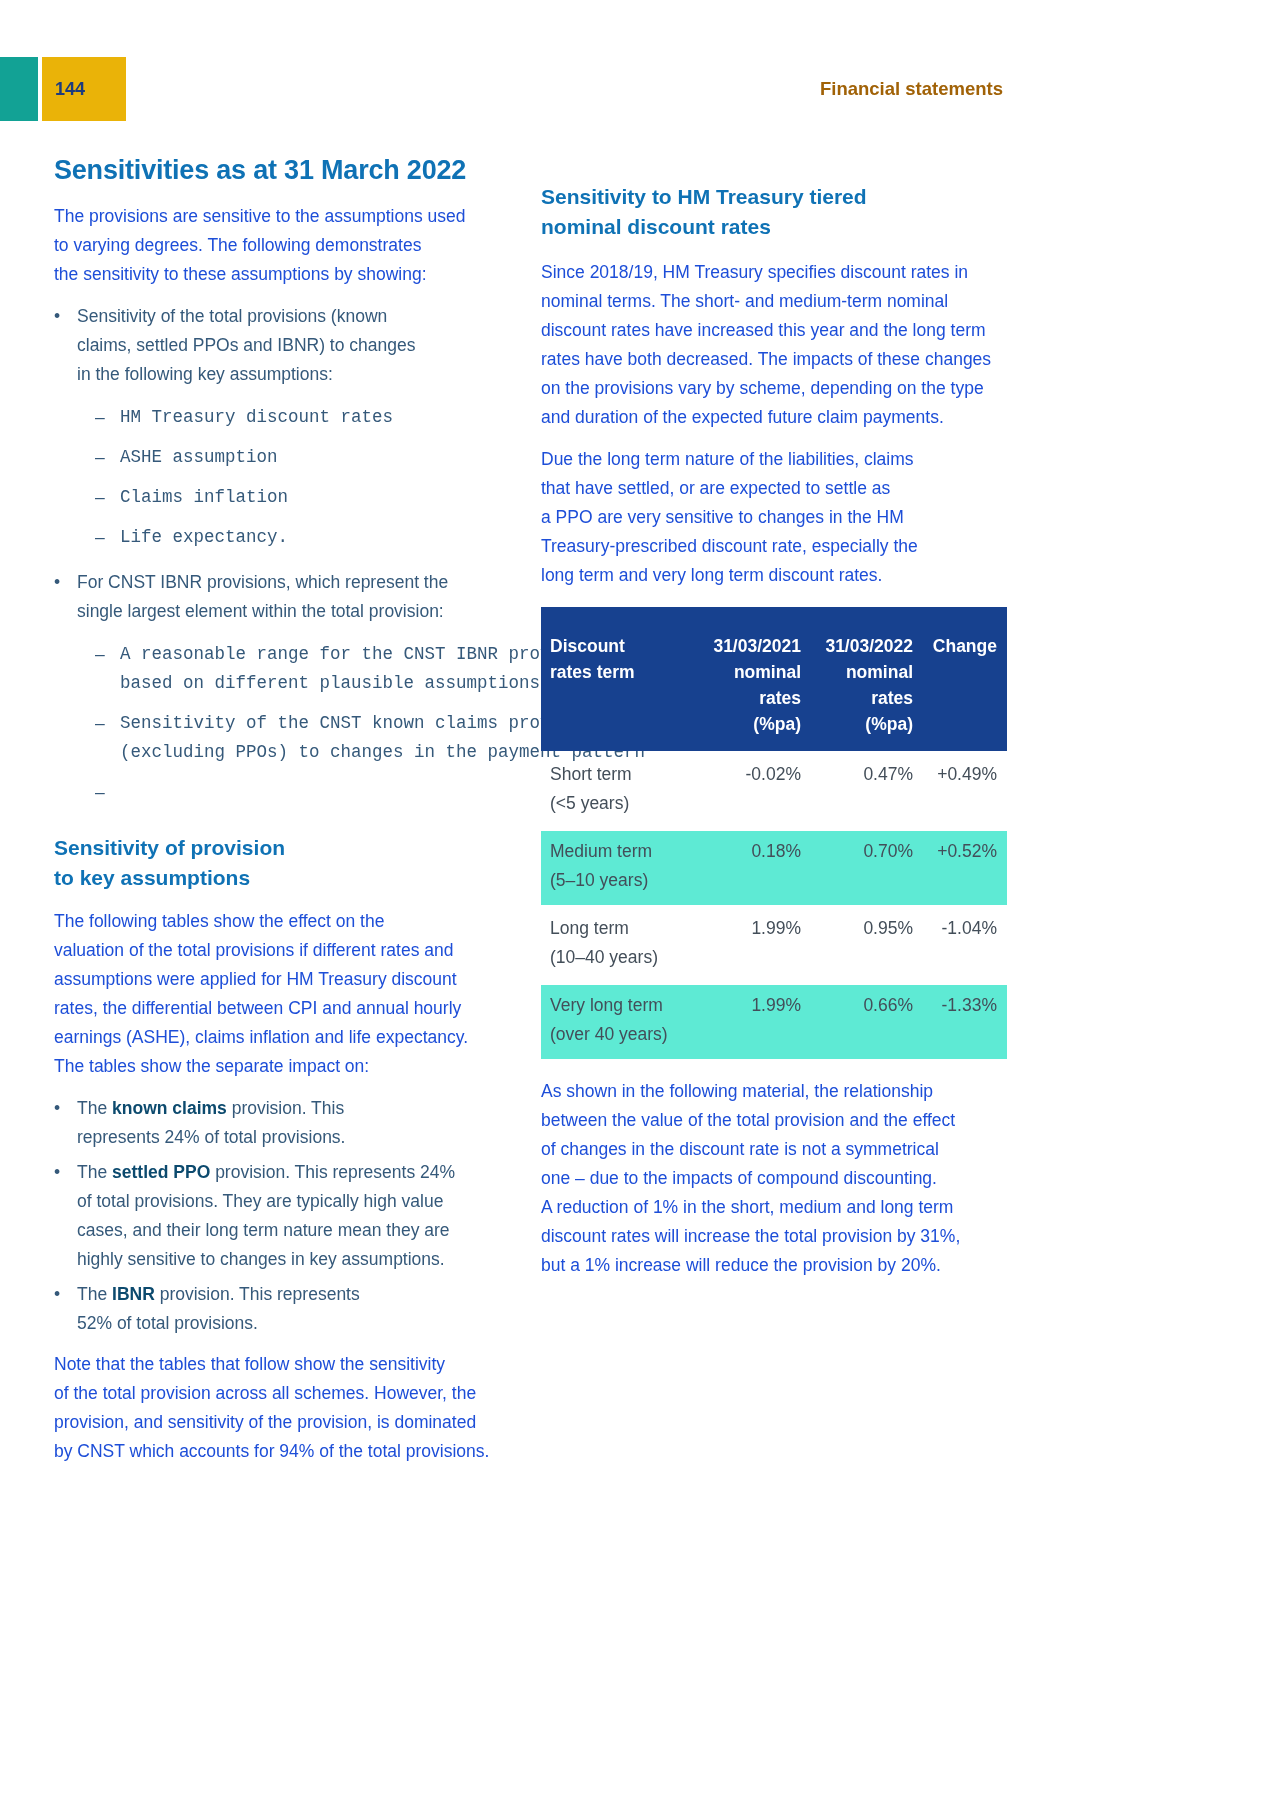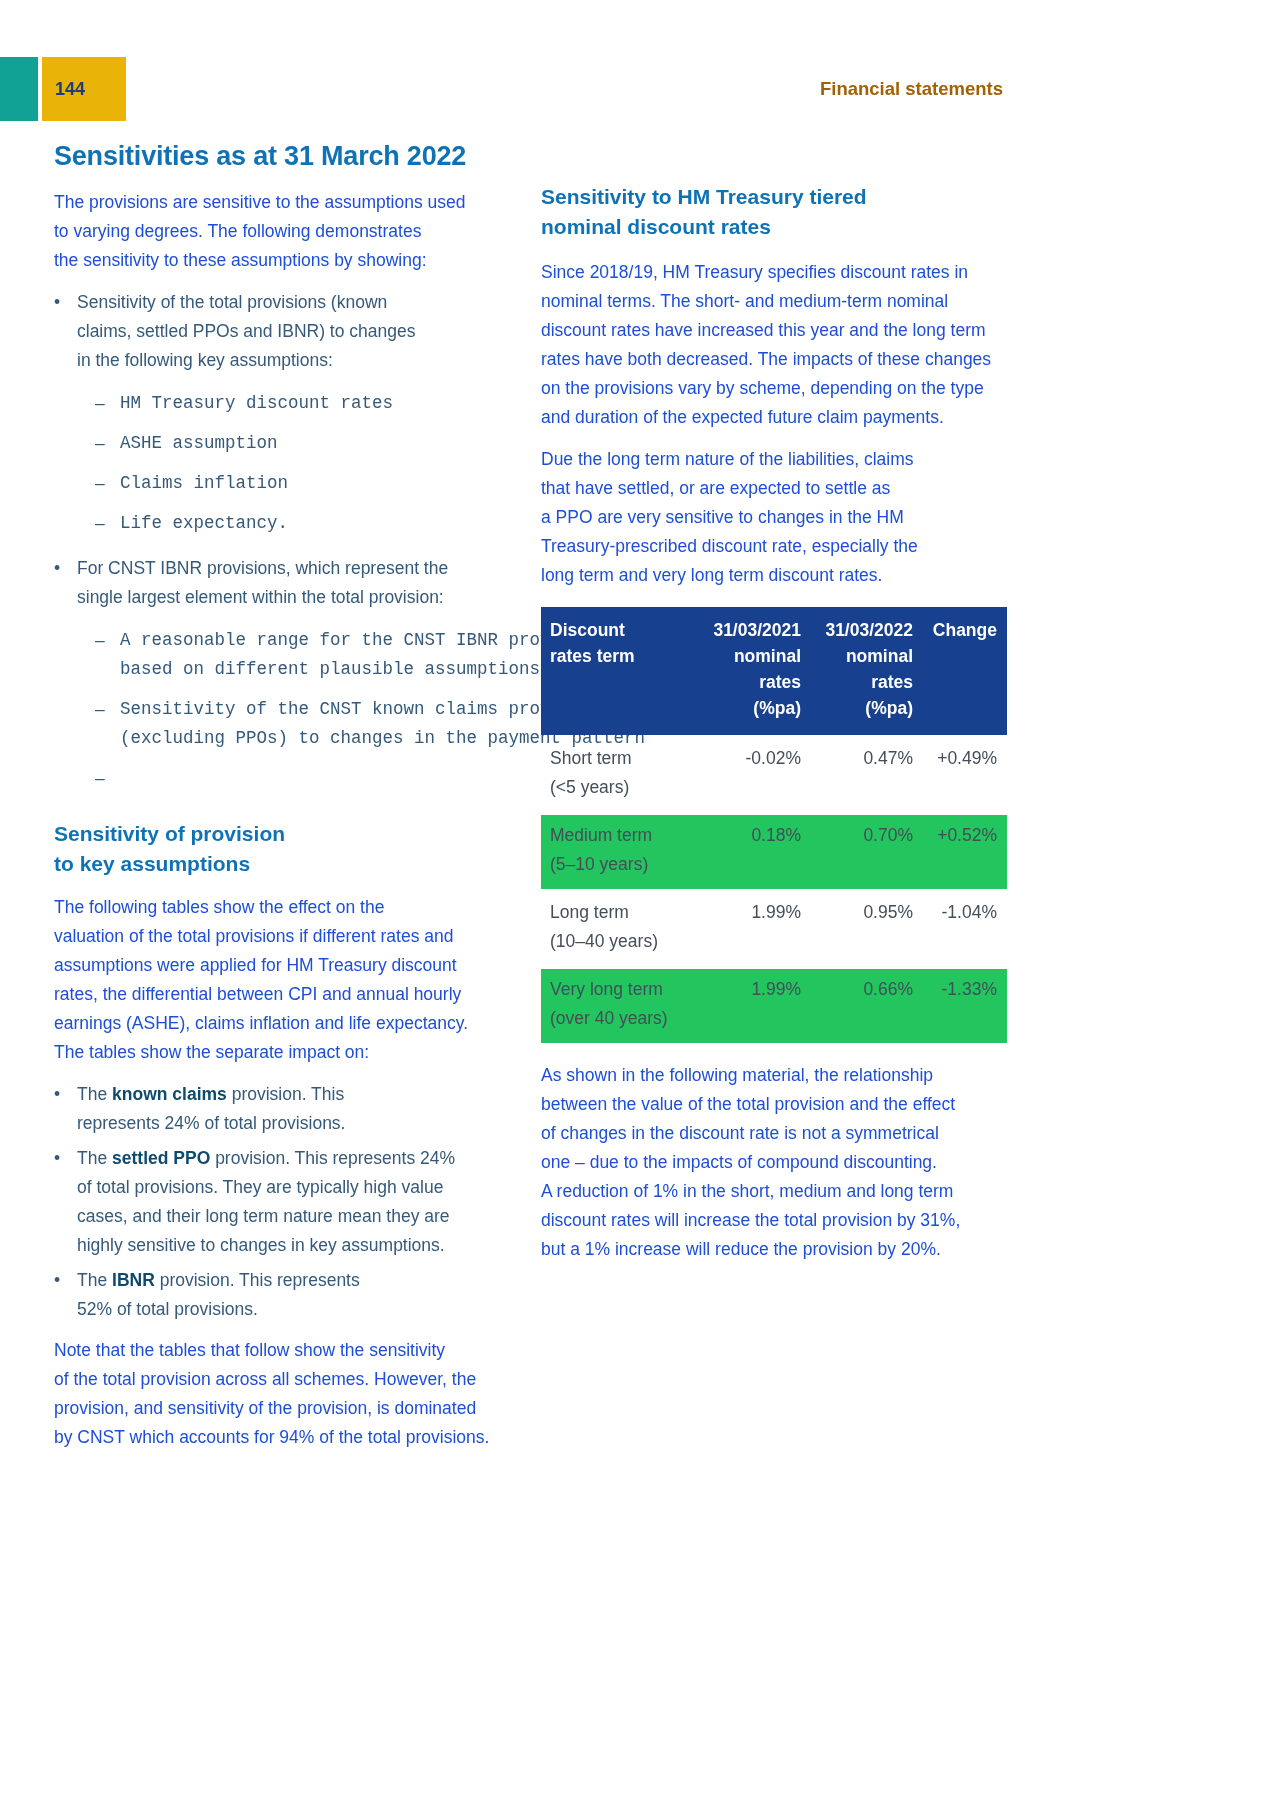--- a/index.html
+++ b/index.html
@@ -16,21 +16,21 @@
     font-weight:bold;font-size:18px;color:#1d3b7e;
   }
   .section-label{
     position:absolute;top:57px;right:269px;height:64px;display:flex;align-items:center;
     font-weight:bold;font-size:18.5px;color:#a16207;
   }
   
   .col-left{position:absolute;left:54px;top:140px;width:478px;}
   .col-right{position:absolute;left:541px;top:182px;width:466px;}
   h1{
-    margin:0 0 16px 0;font-size:27px;line-height:32px;font-weight:bold;color:#0f72b5;
+    margin:14px 0 16px 0;font-size:27px;line-height:32px;font-weight:bold;color:#0f72b5;
     white-space:pre;letter-spacing:-0.2px;
   }
   h2{
     margin:26px 0 14px 0;font-size:21px;line-height:30px;font-weight:bold;color:#0f72b5;
     white-space:pre;
   }
   .col-right h2{margin-top:0;margin-bottom:16px;}
   p.body{
     margin:0 0 13px 0;font-size:17.5px;line-height:29px;color:#1d4ed8;white-space:pre;
   }
@@ -44,29 +44,29 @@
   .sub-bullet .btext{white-space:pre;font-family:Liberation Mono, monospace;}
   .impact .bullet{margin-bottom:6px;}
   .bold-navy{font-weight:bold;color:#0c4a6e;}
   p.note{margin-top:12px;}
   
   table.rates{
     border-collapse:separate;border-spacing:0 3px;width:466px;margin:14px 0 0 0;
   }
   table.rates th{
     background:#17418f;color:#ffffff;font-weight:bold;font-size:17.5px;line-height:26px;
-    text-align:right;vertical-align:top;padding:10px 10px 14px 0;white-space:pre;
+    text-align:right;vertical-align:top;padding:26px 10px 14px 0;white-space:pre;
   }
   table.rates th.first{text-align:left;padding-left:9px;padding-right:0;}
   table.rates td{
     color:#434e59;font-size:17.5px;line-height:29px;text-align:right;vertical-align:top;
     padding:6px 10px 10px 0;white-space:pre;
   }
   table.rates td.first{text-align:left;padding-left:9px;padding-right:0;}
-  table.rates tr.alt td{background:#22c55e;}
+  table.rates tr.alt td{background:#5eead4;}
 </style>
 </head>
 <body>
 
 <div class="accent-block"></div>
 <div class="pagenum-box">
     <span>144</span>
   </div>
 <div class="section-label">Financial statements</div>
 

